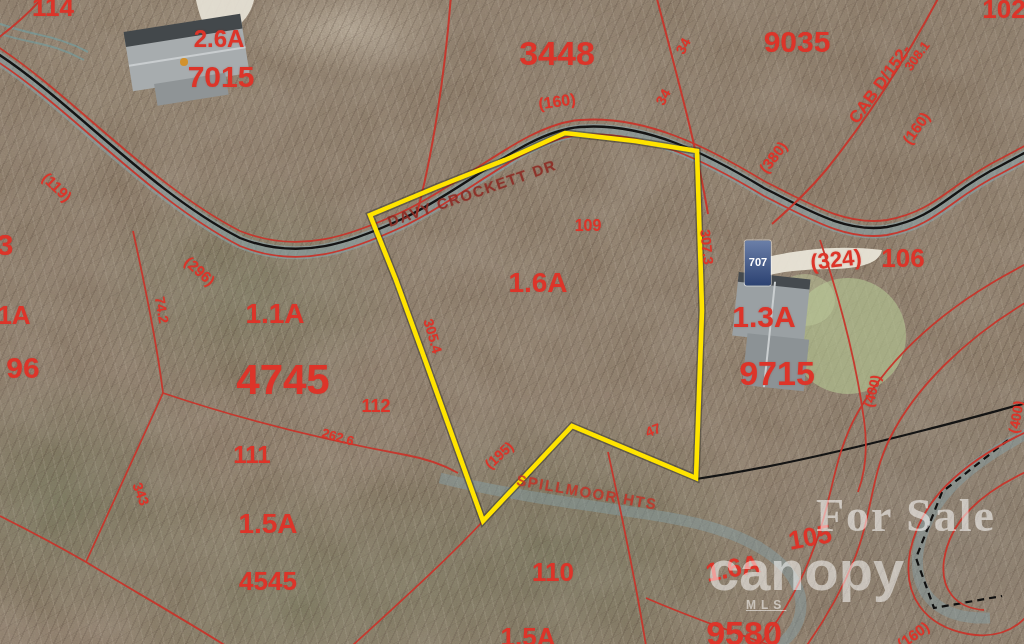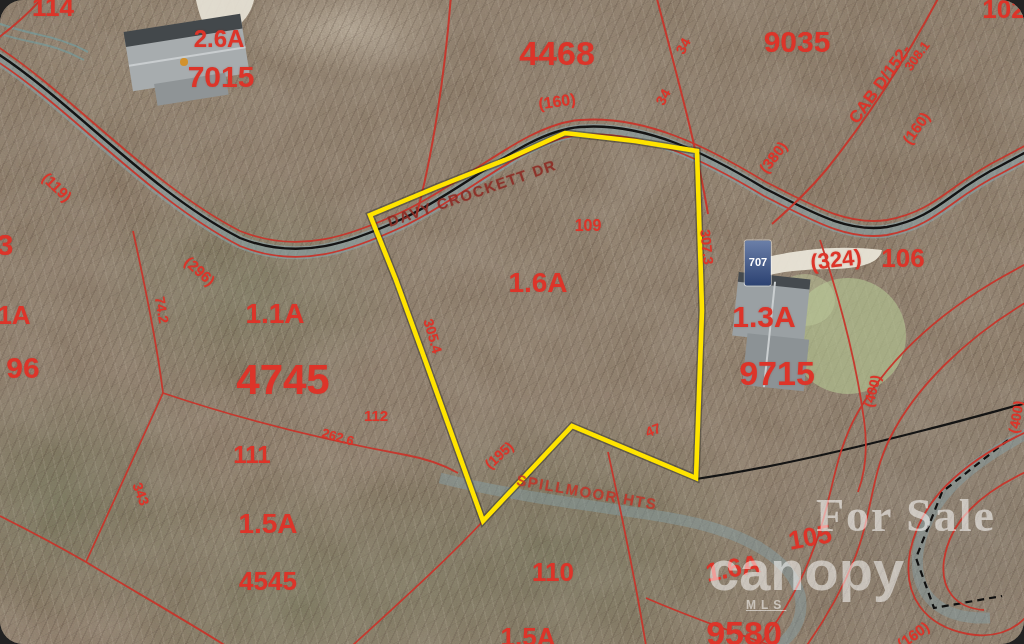--- a/index.html
+++ b/index.html
@@ -9,21 +9,20 @@
     background:
       radial-gradient(150px 70px at 350px 30px, rgba(228,218,198,0.55), transparent 70%),
       radial-gradient(240px 190px at 60px 500px, rgba(84,102,64,0.50), transparent 70%),
       radial-gradient(300px 210px at 300px 600px, rgba(88,108,68,0.45), transparent 70%),
       radial-gradient(340px 230px at 560px 560px, rgba(78,98,60,0.45), transparent 70%),
       radial-gradient(230px 170px at 250px 290px, rgba(92,112,72,0.40), transparent 70%),
       radial-gradient(270px 210px at 880px 100px, rgba(118,98,78,0.35), transparent 70%),
       radial-gradient(320px 270px at 950px 540px, rgba(125,120,110,0.40), transparent 70%),
       radial-gradient(210px 160px at 140px 60px, rgba(150,135,112,0.50), transparent 70%),
       #8b7a66;
-    border-radius: 23px;
   }
   .map::before{
     content:"";position:absolute;inset:0;z-index:0;
     background:
       repeating-linear-gradient(115deg, rgba(62,46,36,0.22) 0 1.5px, transparent 1.5px 8px),
       repeating-linear-gradient(78deg, rgba(240,230,212,0.10) 0 1.5px, transparent 1.5px 10px),
       repeating-linear-gradient(150deg, rgba(62,46,36,0.12) 0 1px, transparent 1px 13px);
   }
   svg.layer{position:absolute;inset:0;z-index:1;}
   .lbl{
@@ -122,21 +121,21 @@
     </g>
 
     <polygon points="370,215 437,187 505,160 565,133 635,141 697,151 702,310 696,478 572,426 483,521 461,460 428,368 396,280" fill="none" stroke="#2a2a1f" stroke-width="7.5" opacity="0.45"></polygon>
     <polygon points="370,215 437,187 505,160 565,133 635,141 697,151 702,310 696,478 572,426 483,521 461,460 428,368 396,280" fill="none" stroke="#ffe400" stroke-width="4.6" stroke-linejoin="miter"></polygon>
   </svg>
 
   <div class="lbl" style="left:53px;top:7px;font-size:26px">114</div>
   <div class="lbl" style="left:219px;top:39px;font-size:24px">2.6A</div>
   <div class="lbl" style="left:221px;top:77px;font-size:30px">7015</div>
 
-  <div class="lbl" style="left:557px;top:53px;font-size:34px">4468</div>
+  <div class="lbl" style="left:557px;top:53px;font-size:34px">3448</div>
   <div class="lbl" style="left:557px;top:102px;font-size:16px;--r:-8deg">(160)</div>
 
   <div class="lbl" style="left:797px;top:42px;font-size:30px">9035</div>
   <div class="lbl" style="left:880px;top:84px;font-size:17px;--r:-54deg">CAB D/152-</div>
   <div class="lbl" style="left:917px;top:56px;font-size:13px;--r:-54deg">308.1</div>
   <div class="lbl" style="left:916px;top:128px;font-size:15px;--r:-54deg">(160)</div>
   <div class="lbl" style="left:773px;top:157px;font-size:15px;--r:-52deg">(380)</div>
   <div class="lbl" style="left:683px;top:46px;font-size:14px;--r:-62deg">34</div>
   <div class="lbl" style="left:663px;top:97px;font-size:14px;--r:-62deg">34</div>
 
@@ -155,21 +154,21 @@
   <div class="lbl" style="left:23px;top:368px;font-size:30px">96</div>
 
   <div class="lbl" style="left:588px;top:226px;font-size:16px">109</div>
   <div class="lbl" style="left:538px;top:283px;font-size:28px">1.6A</div>
   <div class="lbl" style="left:433px;top:336px;font-size:14px;--r:74deg">305.4</div>
   <div class="lbl" style="left:707px;top:247px;font-size:14px;--r:84deg">307.3</div>
   <div class="lbl" style="left:653px;top:430px;font-size:14px;--r:-22deg">47</div>
   <div class="lbl" style="left:499px;top:455px;font-size:14px;--r:-42deg">(195)</div>
 
   <div class="lbl" style="left:252px;top:455px;font-size:24px">111</div>
-  <div class="lbl" style="left:376px;top:415px;font-size:15px">112</div>
+  <div class="lbl" style="left:376px;top:406px;font-size:18px">112</div>
   <div class="lbl" style="left:338px;top:437px;font-size:13px;--r:16deg">262.6</div>
   <div class="lbl" style="left:141px;top:494px;font-size:14px;--r:70deg">343</div>
   <div class="lbl" style="left:268px;top:524px;font-size:28px">1.5A</div>
   <div class="lbl" style="left:268px;top:581px;font-size:26px">4545</div>
 
   <div class="lbl" style="left:553px;top:572px;font-size:26px">110</div>
   <div class="lbl" style="left:528px;top:637px;font-size:26px">1.5A</div>
   <div class="lbl road2" style="left:587px;top:492px;font-size:15px;--r:10deg">SPILLMOOR HTS</div>
 
   <div class="lbl" style="left:744px;top:633px;font-size:34px">9580</div>

